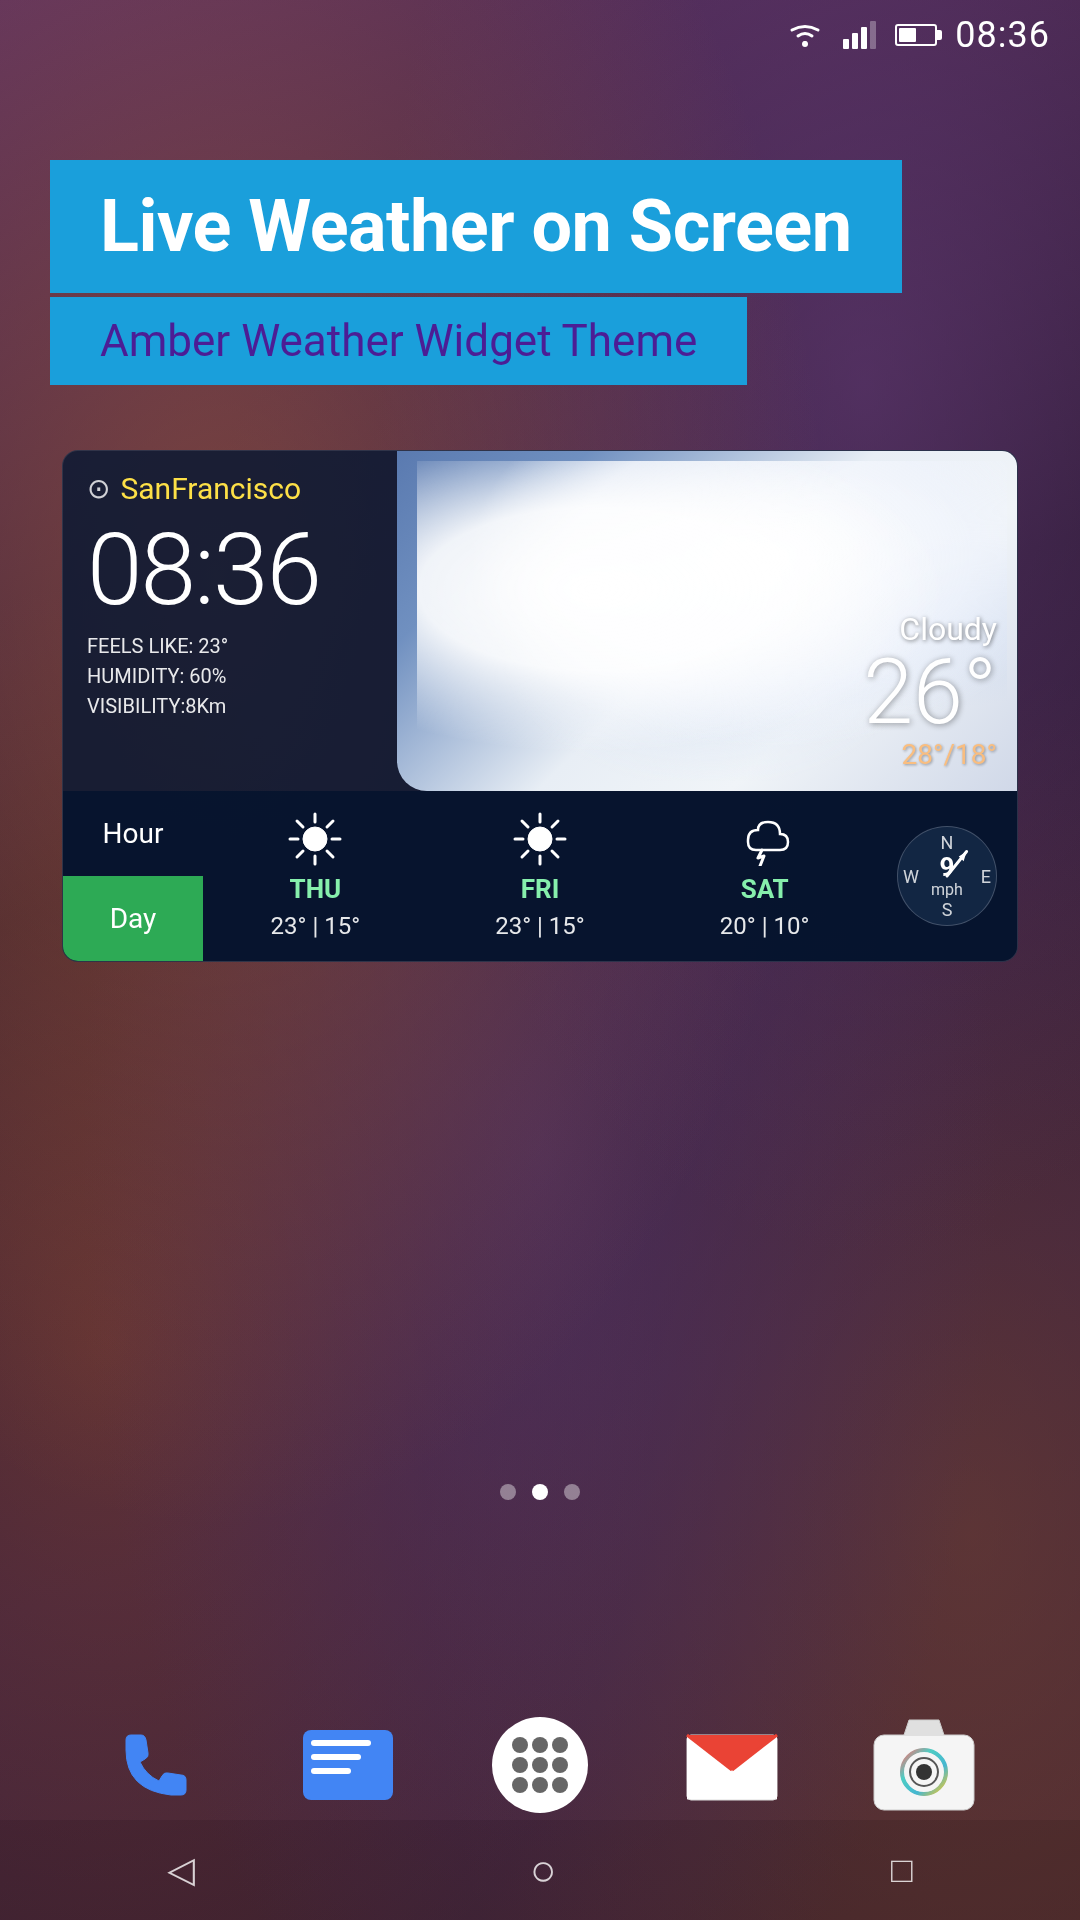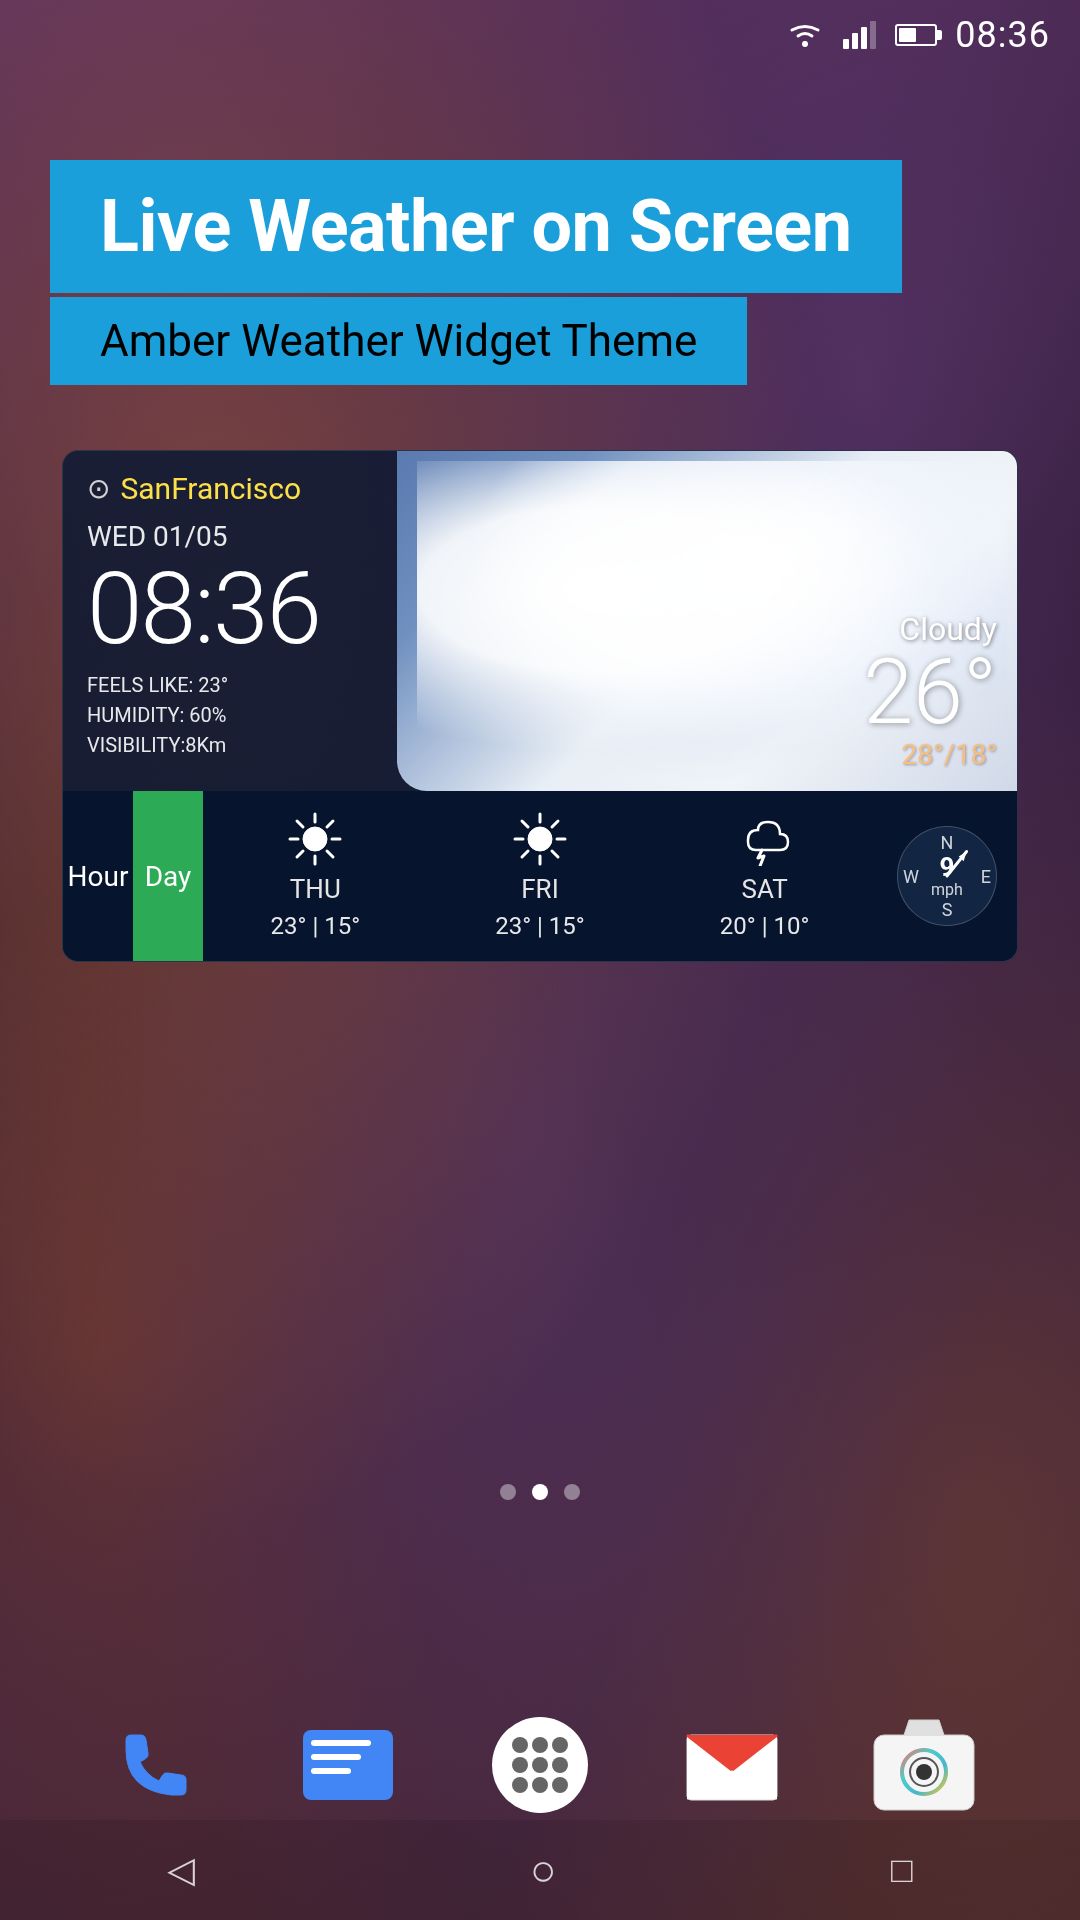--- a/index.html
+++ b/index.html
@@ -105,21 +105,21 @@
     }
 
     .promo-subtitle-box {
       background: #1a9fdb;
       padding: 18px 50px;
       display: inline-block;
       margin-top: 4px;
     }
 
     .promo-subtitle {
-      color: #000000;
+      color: #4c1d95;
       font-size: 44px;
       font-weight: 400;
     }
 
     
     .weather-widget {
       position: absolute;
       top: 450px;
       left: 62px;
       right: 62px;
@@ -257,21 +257,21 @@
     
     .widget-bottom {
       background: rgba(5, 20, 45, 0.9);
       display: flex;
       align-items: stretch;
       min-height: 170px;
     }
 
     .forecast-tabs {
       display: flex;
-      flex-direction: row;
+      flex-direction: column;
       min-width: 140px;
       justify-content: center;
     }
 
     .tab-btn {
       flex: 1;
       display: flex;
       align-items: center;
       justify-content: center;
       color: white;
@@ -294,23 +294,23 @@
     }
 
     .forecast-day {
       display: flex;
       flex-direction: column;
       align-items: center;
       gap: 8px;
     }
 
     .day-name {
-      color: #e5e5e5;
+      color: #86efac;
       font-size: 26px;
-      font-weight: 400;
+      font-weight: 700;
     }
 
     .day-temps {
       color: white;
       font-size: 24px;
       opacity: 0.9;
     }
 
     
     .wind-compass {
@@ -490,21 +490,20 @@
 
   <div class="widget-top">
 
     <div class="cloud-bg"></div>
 
     <div class="widget-left">
       <div class="location-row">
         <span class="location-icon">⊙</span>
         <span class="location-name">SanFrancisco</span>
       </div>
-      <div class="widget-date">WED 01/05</div>
       <div class="widget-time">08:36</div>
       <div class="weather-stats">
         <div class="stat-row">
           <span class="stat-item">FEELS LIKE:  23°</span>
         </div>
         <div class="stat-row">
           <span class="stat-item">HUMIDITY: 60%</span>
         </div>
         <div class="stat-row">
           <span class="stat-item">VISIBILITY:8Km</span>

